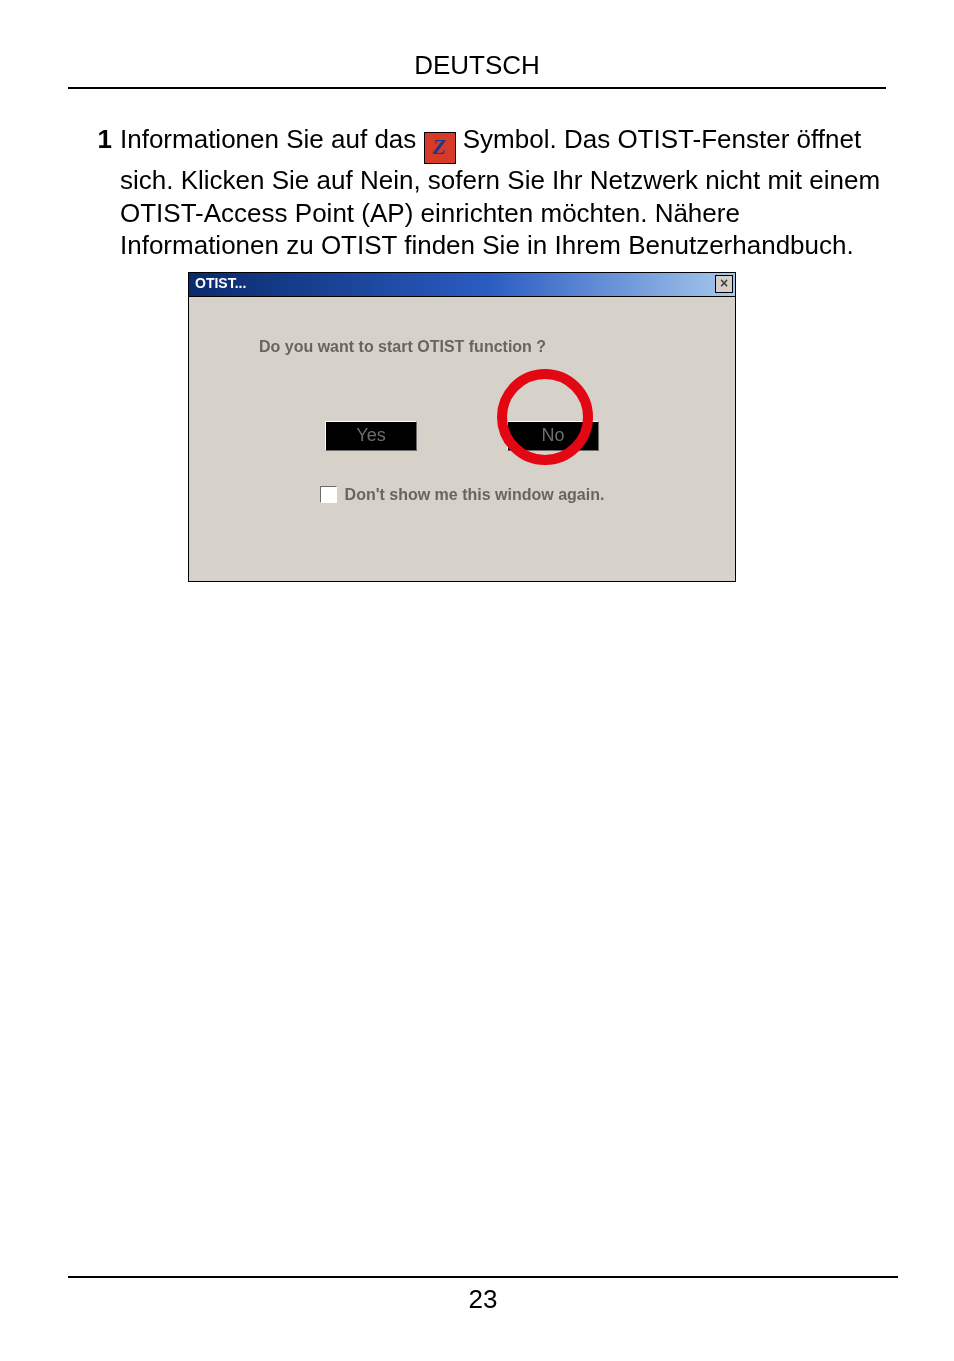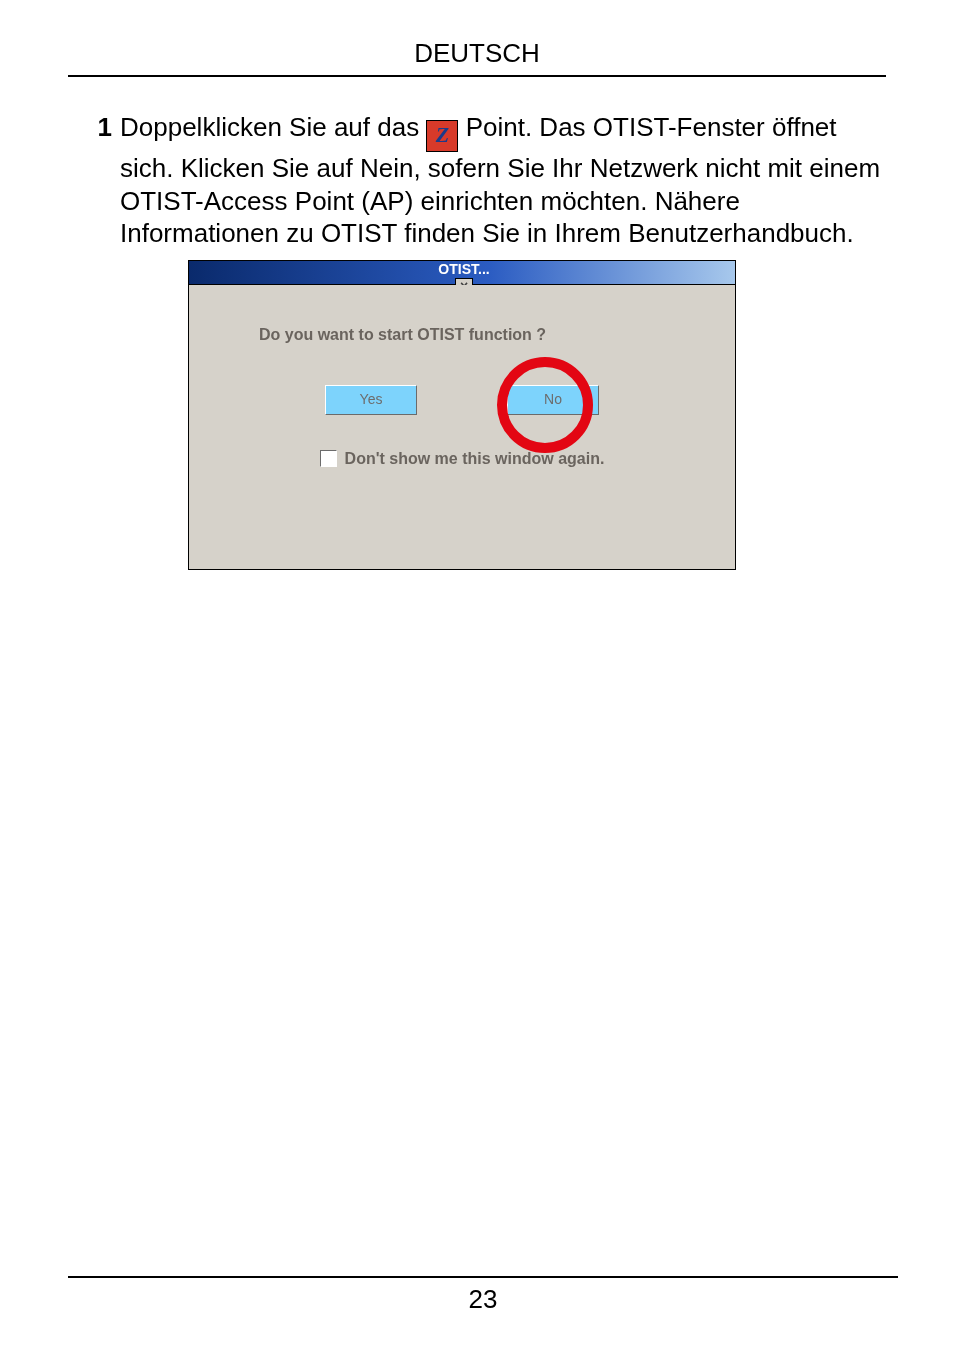--- a/index.html
+++ b/index.html
@@ -5,21 +5,21 @@
   html, body {
     margin: 0;
     padding: 0;
     background: #fff;
     font-family: Arial, Helvetica, sans-serif;
   }
   .page {
     width: 954px;
     height: 1361px;
     box-sizing: border-box;
-    padding: 38px 68px 40px 68px;
+    padding: 50px 68px 40px 68px;
     position: relative;
     color: #000;
   }
   .header-title {
     text-align: center;
     font-size: 26px;
     padding-bottom: 6px;
   }
   .rule {
     border: none;
@@ -78,21 +78,20 @@
     width: 548px;
   }
   .titlebar {
     display: flex;
     align-items: center;
     height: 25px;
     background: linear-gradient(to right, #0a2a6c 0%, #2b5cc2 55%, #a7c8ec 100%);
     border: 1px solid #000;
     box-sizing: border-box;
     padding: 0 2px 0 6px;
-    flex-direction: column;
   }
   .titlebar-title {
     color: #fff;
     font-weight: bold;
     font-size: 14px;
     flex: 1 1 auto;
   }
   .titlebar-close {
     width: 18px;
     height: 18px;
@@ -115,37 +114,37 @@
     padding: 40px 20px 24px 20px;
     position: relative;
     height: 285px;
   }
   .dlg-q {
     text-align: left;
     font-weight: bold;
     font-size: 16px;
     color: #6a645e;
     padding-left: 50px;
-    margin-bottom: 40px;
+    margin-bottom: 64px;
   }
   .btn-row {
     display: flex;
     justify-content: center;
     gap: 90px;
     margin-bottom: 34px;
   }
   .win-btn {
     width: 90px;
     height: 28px;
-    background: #7dd3fc;
+    background: #000000;
     border-top: 1px solid #fff;
     border-left: 1px solid #fff;
     border-right: 1px solid #6b6b6b;
     border-bottom: 1px solid #6b6b6b;
-    font-size: 14px;
+    font-size: 18px;
     color: #6d6d6d;
     text-align: center;
     line-height: 26px;
     cursor: default;
   }
   .highlight-ring {
     position: absolute;
     width: 96px;
     height: 96px;
     border: 10px solid #e30613;
@@ -202,23 +201,23 @@
   <div class="body-text">
 
 
 
 
 
     <div class="ol">
       <div class="ol-item">
         <div class="ol-num">1</div>
         <div class="ol-body">
-          <span>Doppelklicken Sie auf das </span>
+          <span>Informationen Sie auf das </span>
           <span class="icon-z icon-red">Z</span>
-          <span> Point. Das </span>
+          <span> Symbol. Das </span>
           <span class="bold">OTIST</span><span>-Fenster öffnet sich. Klicken Sie auf </span><span class="bold">Nein</span><span>, sofern Sie Ihr Netzwerk nicht mit einem OTIST-Access Point (AP) einrichten möchten. Nähere Informationen zu OTIST finden Sie in Ihrem Benutzerhandbuch.</span>
         </div>
       </div>
     </div>
 
     <div class="dialog-wrap">
       <div class="titlebar">
         <div class="titlebar-title">OTIST...</div>
         <div class="titlebar-close">×</div>
       </div>

